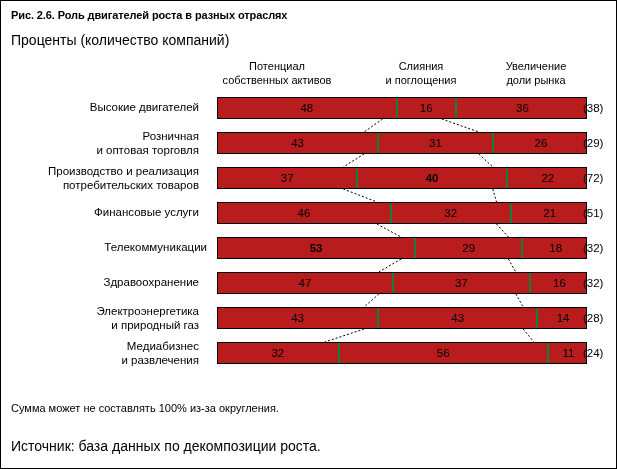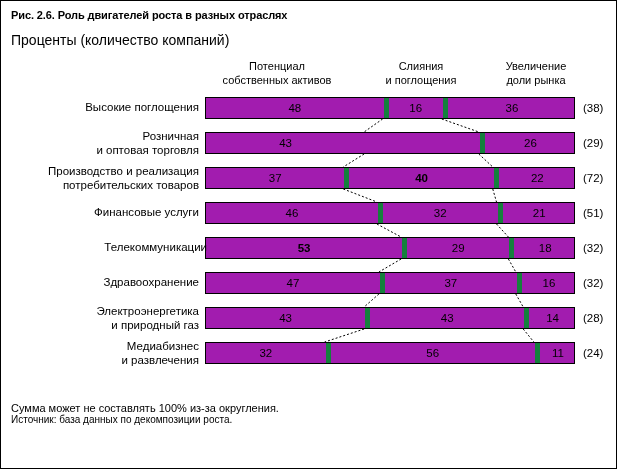--- a/index.html
+++ b/index.html
@@ -64,38 +64,38 @@
     height: 280px;
   }
   .rows {
     position: absolute;
     left: 0; top: 0;
     width: 370px;
     height: 280px;
   }
   .row {
     position: absolute;
-    left: 0;
+    left: 12px;
     width: 370px;
     height: 22px;
     border: 1px solid #000000;
     box-sizing: border-box;
-    background: #a21caf;
+    background: #b91c1c;
   }
   .seg {
     position: absolute;
     top: 0;
     height: 20px;
     line-height: 20px;
     text-align: center;
     font-size: 11.5px;
     box-sizing: border-box;
   }
   .seg.b1, .seg.b2 {
-    border-left: 5px solid #15803d;
+    border-left: 2px solid #15803d;
   }
   .rowlabel {
     position: absolute;
     right: 0;
     text-align: right;
     font-size: 11.5px;
     line-height: 14px;
     white-space: nowrap;
     width: 200px;
   }
@@ -109,22 +109,22 @@
   }
   .footnote1 {
     position: absolute;
     left: 10px;
     top: 401px;
     font-size: 11px;
   }
   .footnote2 {
     position: absolute;
     left: 10px;
-    top: 413px;
-    font-size: 10px;
+    top: 437px;
+    font-size: 14px;
   }
   svg.dots { position: absolute; left: 0; top: 0; overflow: visible; }
 </style>
 </head>
 <body>
 
 <div class="page">
 
   <div class="title">Рис. 2.6. Роль двигателей роста в разных отраслях</div>
   <div class="subtitle">Проценты (количество компаний)</div>
@@ -146,20 +146,21 @@
 
   <div class="chart">
     <div class="rows" id="rows">
         <div class="row" style="top: 0px;">
           <div class="seg b0" style="left: 0px; width: 177.6px;">48</div>
           <div class="seg b1" style="left: 177.6px; width: 59.2px;">16</div>
           <div class="seg b2" style="left: 236.8px; width: 133.2px;">36</div>
         </div>
         <div class="row" style="top: 35px;">
           <div class="seg b0" style="left: 0px; width: 159.1px;">43</div>
+          <div class="seg b1" style="left: 159.1px; width: 114.7px;">31</div>
           <div class="seg b2" style="left: 273.8px; width: 96.2px;">26</div>
         </div>
         <div class="row" style="top: 70px;">
           <div class="seg b0" style="left: 0px; width: 138.283px;">37</div>
           <div class="seg b1" style="left: 138.283px; width: 149.495px; font-weight: bold;">40</div>
           <div class="seg b2" style="left: 287.778px; width: 82.2222px;">22</div>
         </div>
         <div class="row" style="top: 105px; padding-left: 11px;">
           <div class="seg b0" style="left: 0px; width: 171.919px;">46</div>
           <div class="seg b1" style="left: 171.919px; width: 119.596px;">32</div>
@@ -199,21 +200,21 @@
         <line x1="287.77777777777777" y1="92" x2="291.5151515151515" y2="105" stroke="#000000" stroke-width="1" stroke-dasharray="2,2"></line>
         <line x1="291.5151515151515" y1="127" x2="303.4" y2="140" stroke="#000000" stroke-width="1" stroke-dasharray="2,2"></line>
         <line x1="303.4" y1="162" x2="310.8" y2="175" stroke="#000000" stroke-width="1" stroke-dasharray="2,2"></line>
         <line x1="310.8" y1="197" x2="318.2" y2="210" stroke="#000000" stroke-width="1" stroke-dasharray="2,2"></line>
         <line x1="318.2" y1="232" x2="328.88888888888886" y2="245" stroke="#000000" stroke-width="1" stroke-dasharray="2,2"></line>
       </svg>
   </div>
 
   <div id="labels">
       <div class="rowlabel" style="left: -2px; top: 99px; position: absolute;">
-        <span>Высокие поглощения</span>
+        <span>Высокие двигателей</span>
       </div>
       <div class="rowlabel" style="left: -2px; top: 128px; position: absolute;">
         <span>Розничная</span>
         <span>и оптовая торговля</span>
       </div>
       <div class="rowlabel" style="left: -2px; top: 163px; position: absolute;">
         <span>Производство и реализация</span>
         <span>потребительских товаров</span>
       </div>
       <div class="rowlabel" style="left: -2px; top: 204px; position: absolute;">

